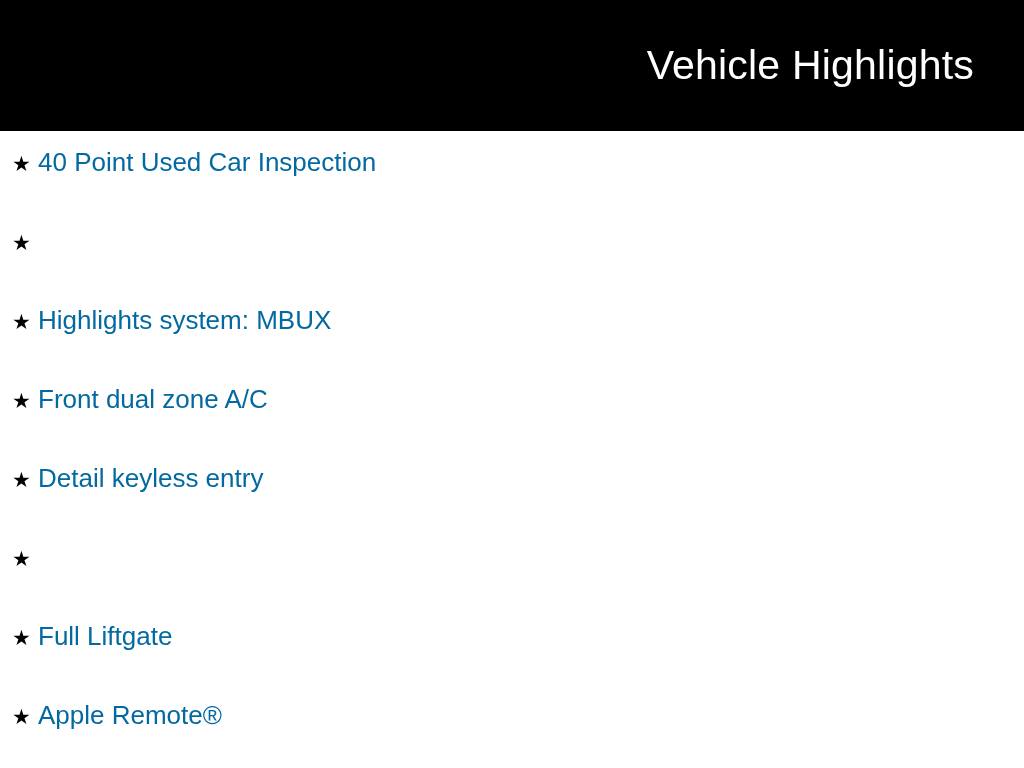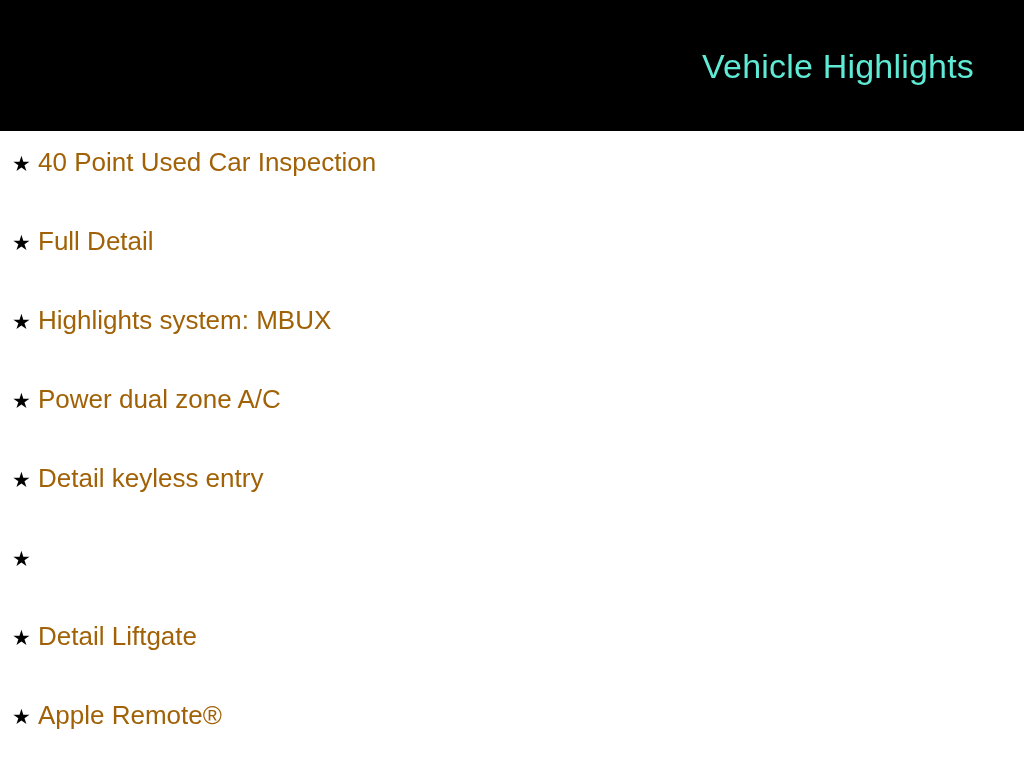--- a/index.html
+++ b/index.html
@@ -24,22 +24,22 @@
     height: 131px;
     background: #000000;
     display: flex;
     align-items: center;
     justify-content: flex-end;
     box-sizing: border-box;
     padding-right: 50px;
   }
 
   .header-title {
-    color: #5eead4;
-    font-size: 34px;
+    color: #ffffff;
+    font-size: 41px;
     font-weight: 400;
     letter-spacing: 0.2px;
     line-height: 1;
   }
 
   .highlights-list {
     list-style: none;
     margin: 0;
     padding: 0;
     padding-top: 14px;
@@ -58,21 +58,21 @@
     width: 26px;
     flex: 0 0 26px;
     color: #000000;
     font-size: 21px;
     line-height: 30px;
     text-align: left;
     padding-top: 4px;
   }
 
   .highlight-text {
-    color: #a16207;
+    color: #0369a1;
     font-size: 26px;
     line-height: 30px;
     font-weight: 400;
     padding-top: 2px;
     white-space: nowrap;
   }
 </style>
 </head>
 <body>
 
@@ -84,45 +84,44 @@
 
   <ul class="highlights-list">
 
     <li class="highlight-item">
       <span class="bullet-star">★</span>
       <span class="highlight-text">40 Point Used Car Inspection</span>
     </li>
 
     <li class="highlight-item">
       <span class="bullet-star">★</span>
-      <span class="highlight-text">Full Detail</span>
     </li>
 
     <li class="highlight-item">
       <span class="bullet-star">★</span>
       <span class="highlight-text">Highlights system: MBUX</span>
     </li>
 
     <li class="highlight-item">
       <span class="bullet-star">★</span>
-      <span class="highlight-text">Power dual zone A/C</span>
+      <span class="highlight-text">Front dual zone A/C</span>
     </li>
 
     <li class="highlight-item">
       <span class="bullet-star">★</span>
       <span class="highlight-text">Detail keyless entry</span>
     </li>
 
     <li class="highlight-item">
       <span class="bullet-star">★</span>
     </li>
 
     <li class="highlight-item">
       <span class="bullet-star">★</span>
-      <span class="highlight-text">Detail Liftgate</span>
+      <span class="highlight-text">Full Liftgate</span>
     </li>
 
     <li class="highlight-item">
       <span class="bullet-star">★</span>
       <span class="highlight-text">Apple Remote®</span>
     </li>
 
   </ul>
 
 </div>

